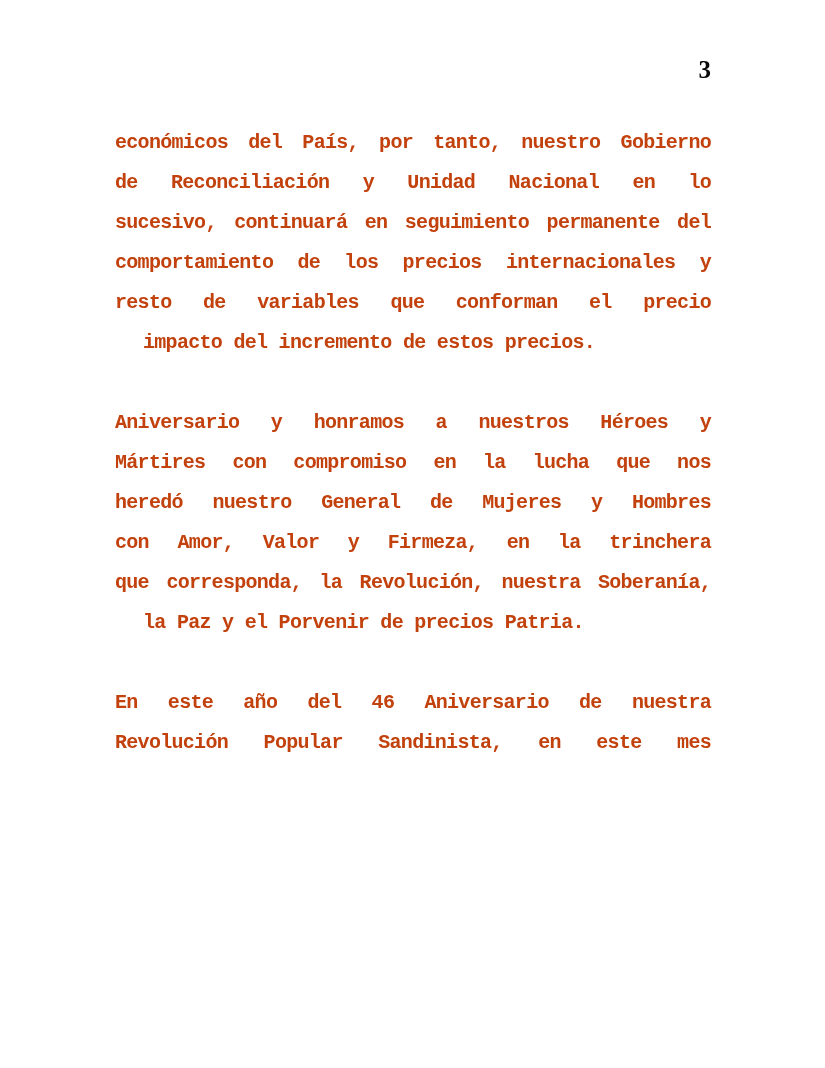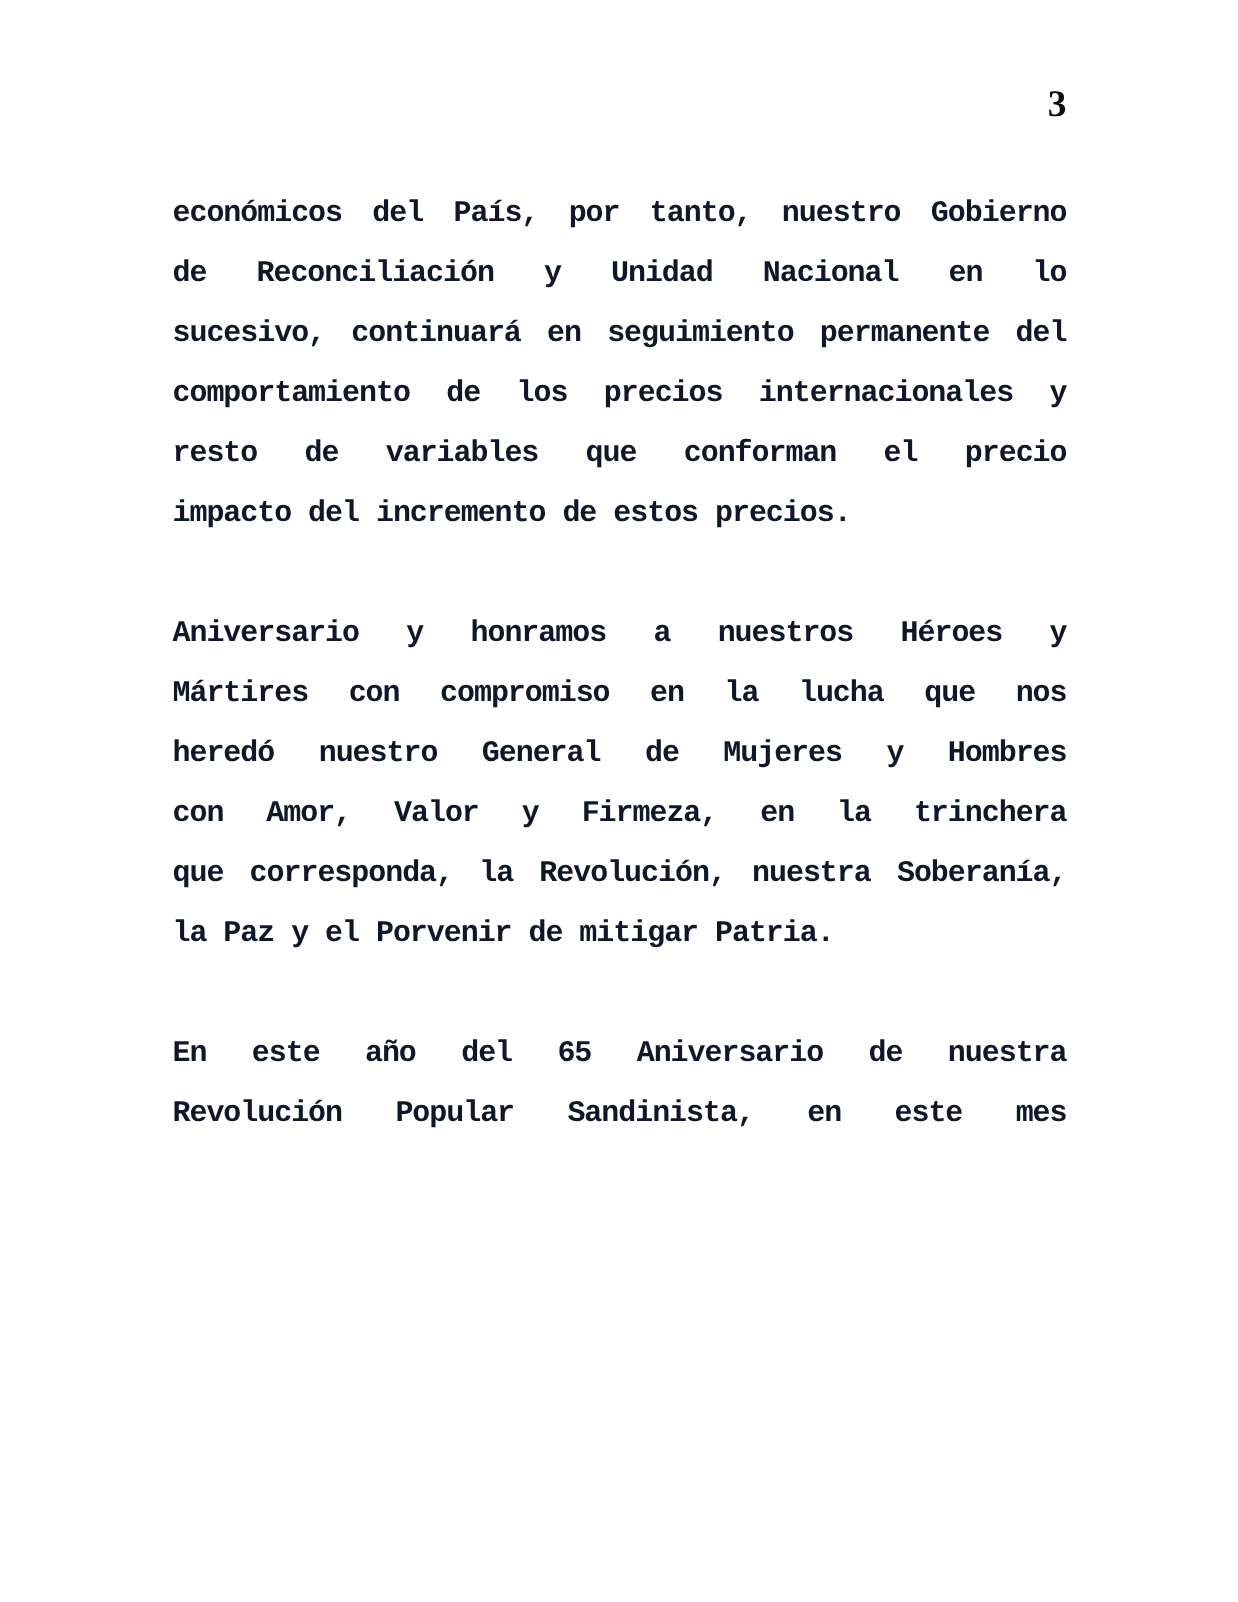--- a/index.html
+++ b/index.html
@@ -28,34 +28,35 @@
   .document-body {
     position: absolute;
     left: 115px;
     top: 123px;
     width: 596px;
     font-family: "Liberation Mono", "DejaVu Sans Mono", monospace;
     font-weight: bold;
     font-size: 20px;
     letter-spacing: -0.7px;
     line-height: 40px;
-    color: #0f172a;
+    color: #c2410c;
   }
   .paragraph {
     margin: 0 0 40px 0;
   }
   .line {
     text-align: justify;
     text-align-last: justify;
     white-space: normal;
     height: 40px;
     overflow: visible;
   }
   .line.last {
     text-align-last: left;
+    margin-left: 28px;
   }
 </style>
 </head>
 <body>
 
 <div class="page">
 
   <div class="page-number">3</div>
 
   <div class="document-body">
@@ -68,22 +69,22 @@
       <div class="line">resto de variables que conforman el precio</div>
       <div class="line last">impacto del incremento de estos precios.</div>
     </div>
 
     <div class="paragraph">
       <div class="line">Aniversario y honramos a nuestros Héroes y</div>
       <div class="line">Mártires con compromiso en la lucha que nos</div>
       <div class="line">heredó nuestro General de Mujeres y Hombres</div>
       <div class="line">con Amor, Valor y Firmeza, en la trinchera</div>
       <div class="line">que corresponda, la Revolución, nuestra Soberanía,</div>
-      <div class="line last">la Paz y el Porvenir de mitigar Patria.</div>
+      <div class="line last">la Paz y el Porvenir de precios Patria.</div>
     </div>
 
     <div class="paragraph">
-      <div class="line">En este año del 65 Aniversario de nuestra</div>
+      <div class="line">En este año del 46 Aniversario de nuestra</div>
       <div class="line">Revolución Popular Sandinista, en este mes</div>
     </div>
 
   </div>
 </div>
 
 </body></html>

